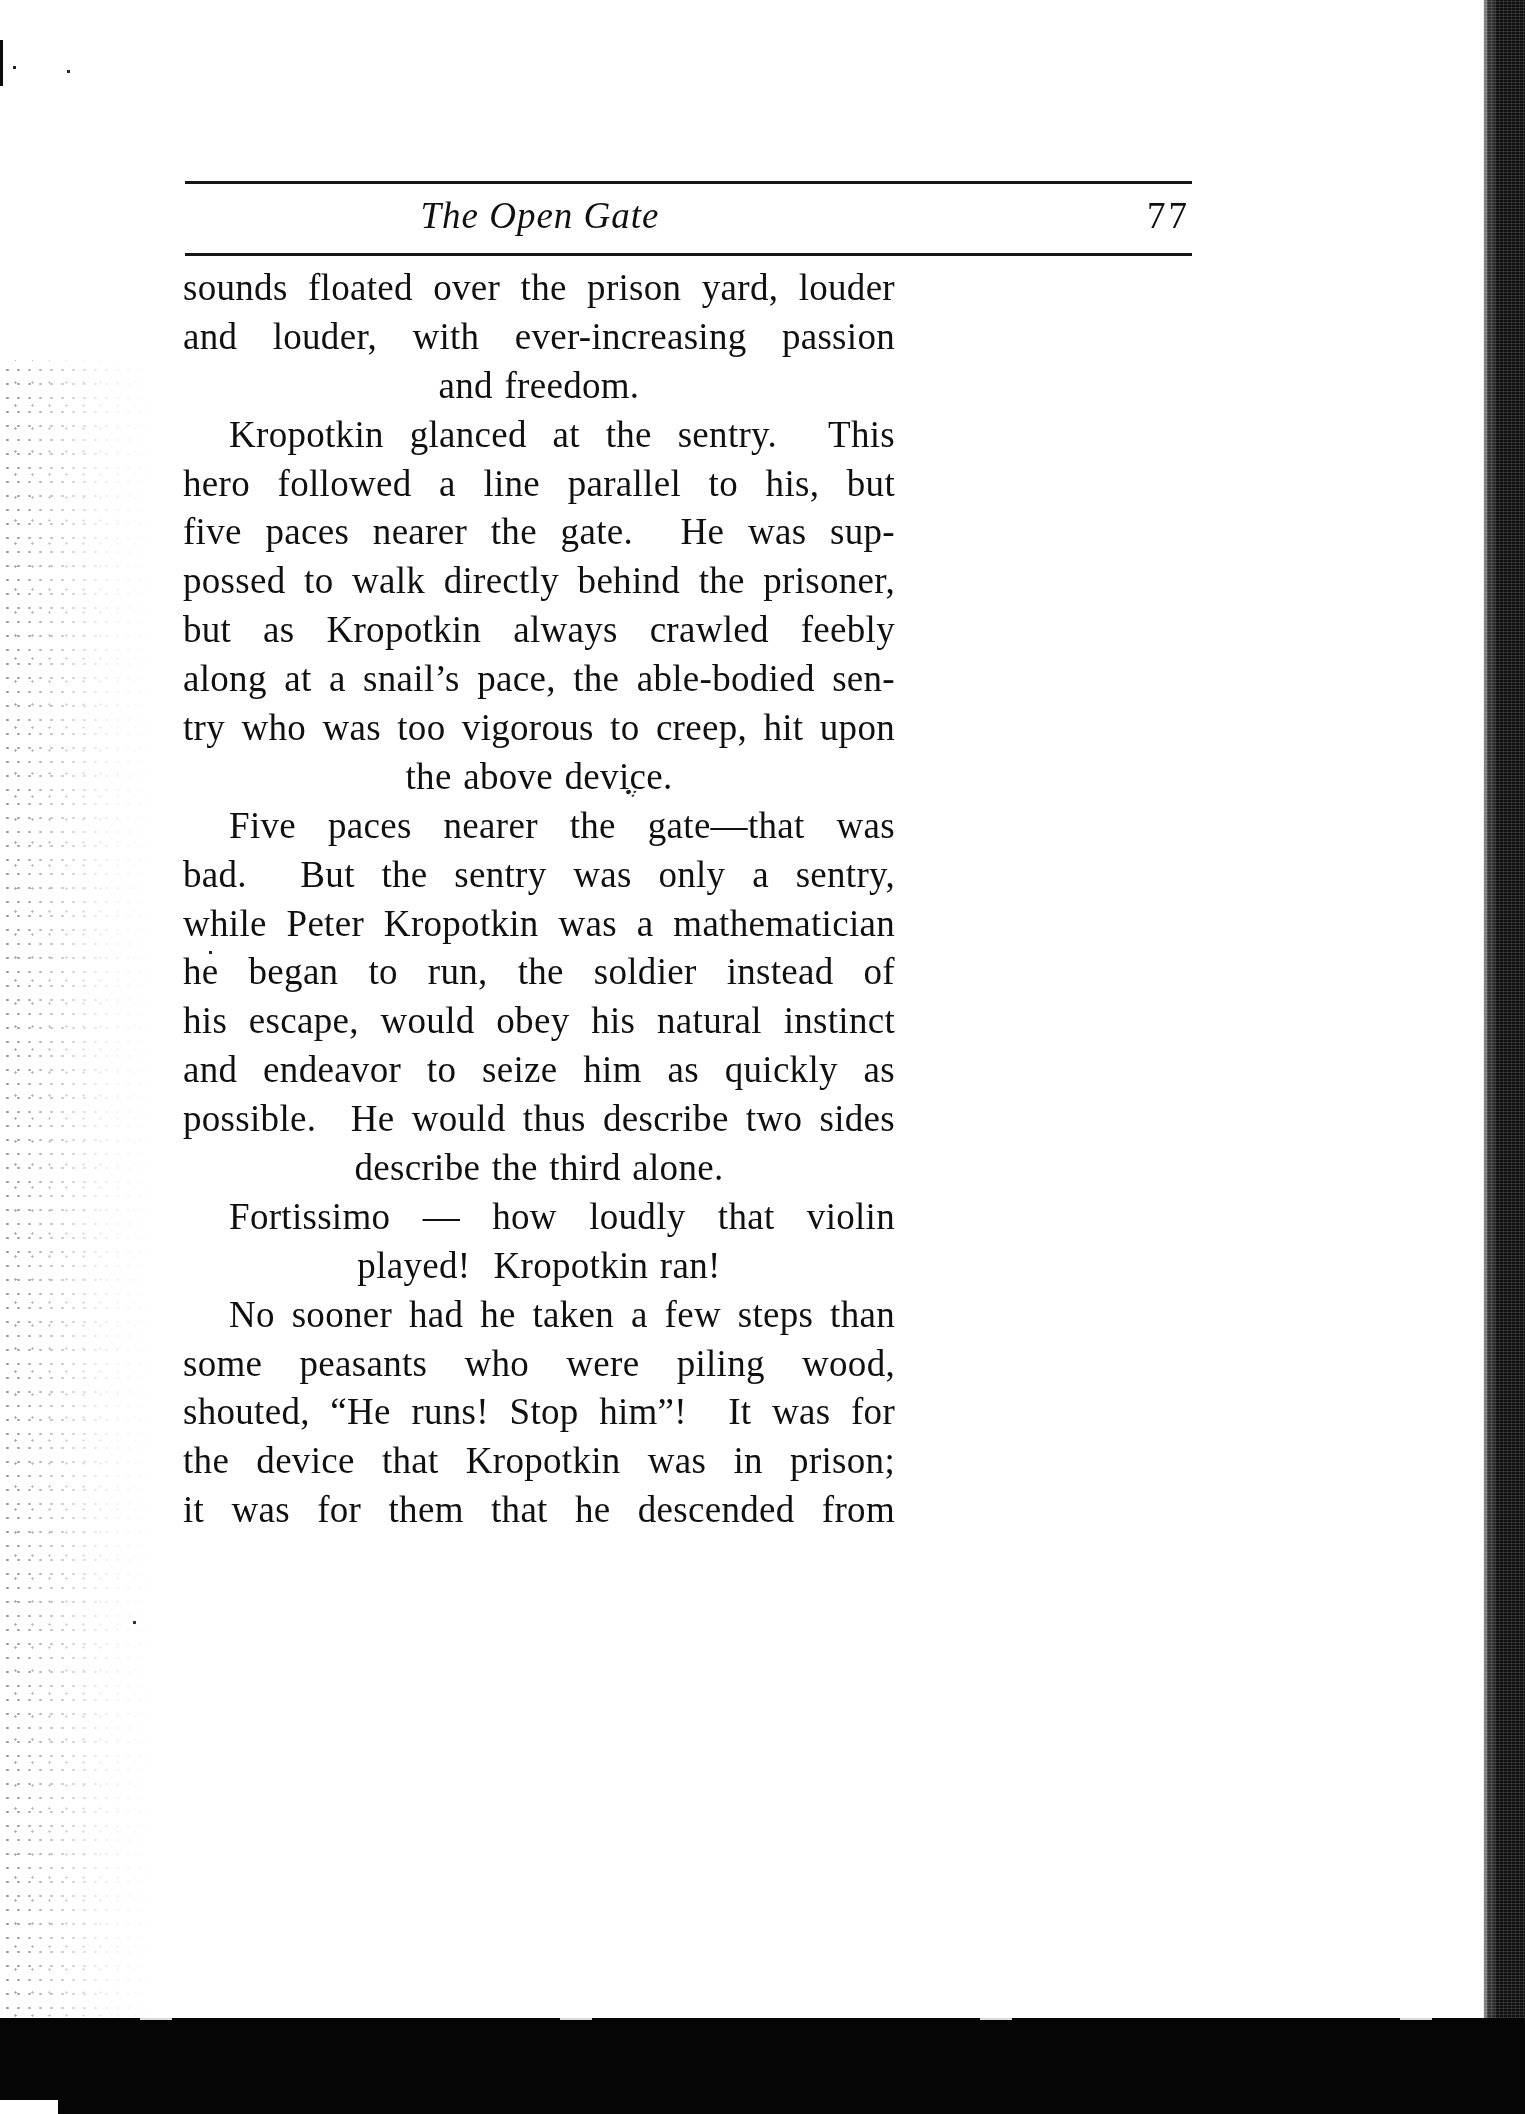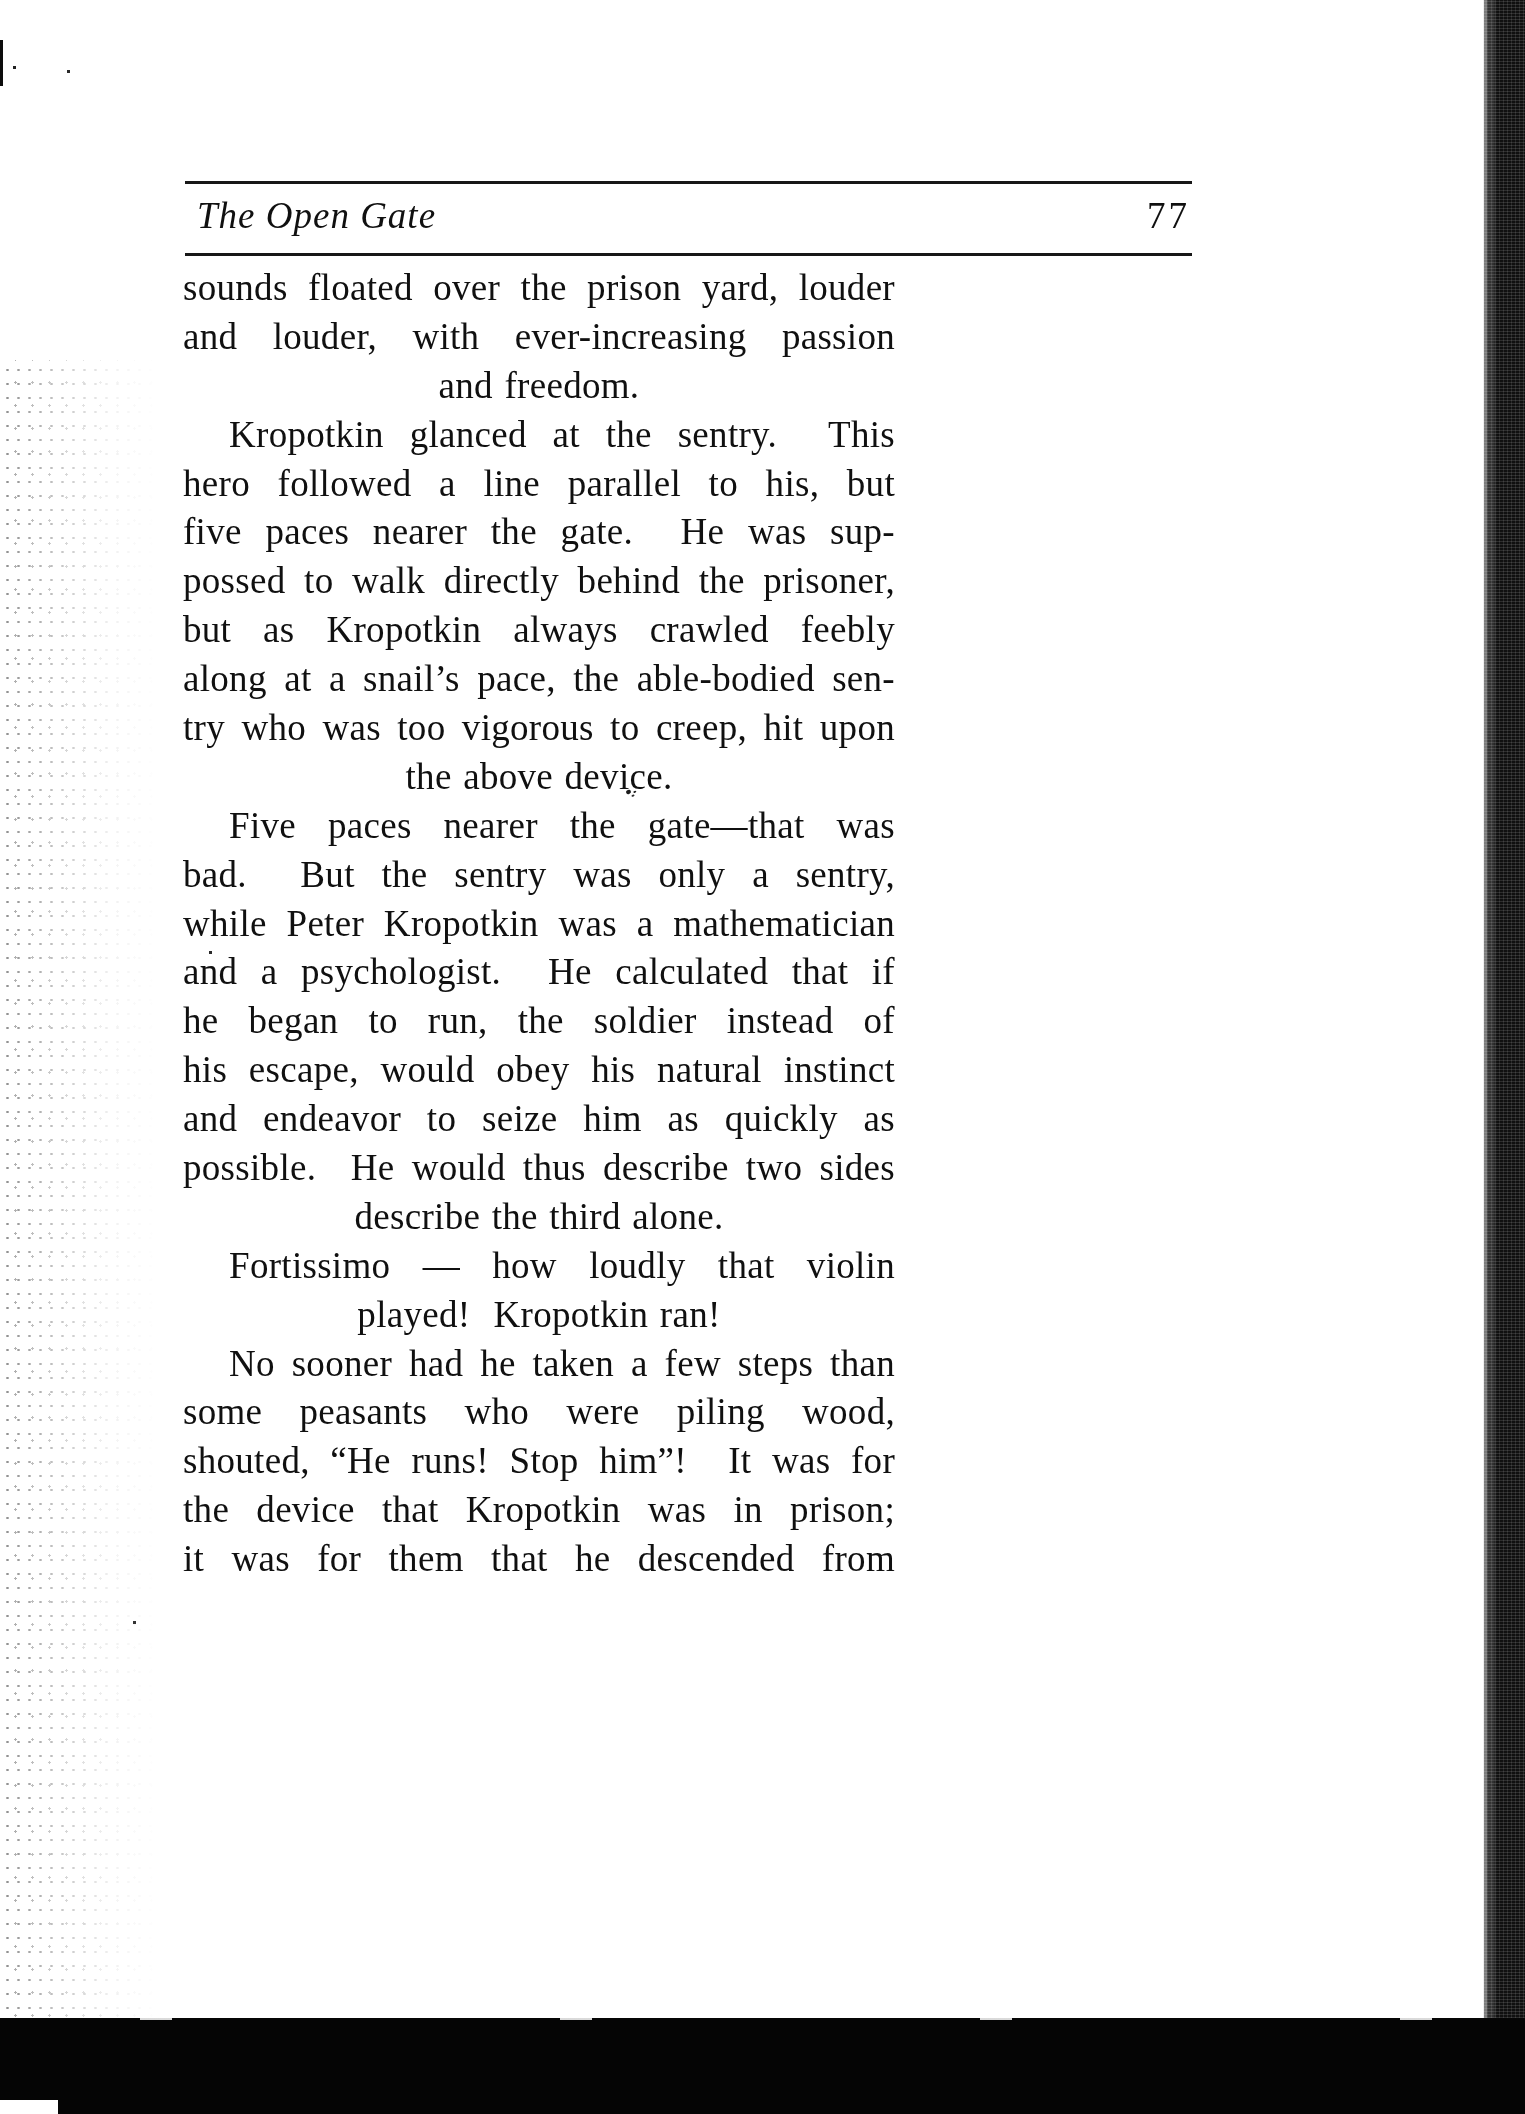--- a/index.html
+++ b/index.html
@@ -57,22 +57,22 @@
   .bottom-notch{
     position:absolute;left:0;top:2100px;width:58px;height:14px;background:#ffffff;
   }
 
   
   .header{position:absolute;left:185px;top:0;width:1007px;height:260px;}
   .rule{position:absolute;left:0;width:1007px;height:3px;background:#171717;}
   .rule-top{top:181px;}
   .rule-bottom{top:253px;}
   .title{
-    position:absolute;left:12px;top:186px;width:710px;height:60px;
-    line-height:60px;
+    position:absolute;left:0;top:186px;width:710px;height:60px;
+    line-height:60px;text-align:center;
     font-style:italic;font-size:37px;letter-spacing:1px;
   }
   .page-num{
     position:absolute;right:2px;top:186px;height:60px;line-height:60px;
     font-size:37px;letter-spacing:3px;
   }
 
   
   .body-text{
     position:absolute;left:183px;top:264px;width:712px;
@@ -113,21 +113,20 @@
     <div class="line j">five paces nearer the gate.&nbsp; He was sup-</div>
     <div class="line j">possed to walk directly behind the prisoner,</div>
     <div class="line j">but as Kropotkin always crawled feebly</div>
     <div class="line j">along at a snail’s pace, the able-bodied sen-</div>
     <div class="line j">try who was too vigorous to creep, hit upon</div>
     <div class="line">the above device.</div>
 
     <div class="line j i">Five paces nearer the gate—that was</div>
     <div class="line j">bad.&nbsp; But the sentry was only a sentry,</div>
     <div class="line j">while Peter Kropotkin was a mathematician</div>
-    <div class="line j">and a psychologist.&nbsp; He calculated that if</div>
     <div class="line j">he began to run, the soldier instead of</div>
     <div class="line j">his escape, would obey his natural instinct</div>
     <div class="line j">and endeavor to seize him as quickly as</div>
     <div class="line j">possible.&nbsp; He would thus describe two sides</div>
     <div class="line">describe the third alone.</div>
 
     <div class="line j i">Fortissimo — how loudly that violin</div>
     <div class="line">played!&nbsp; Kropotkin ran!</div>
 
     <div class="line j i">No sooner had he taken a few steps than</div>

